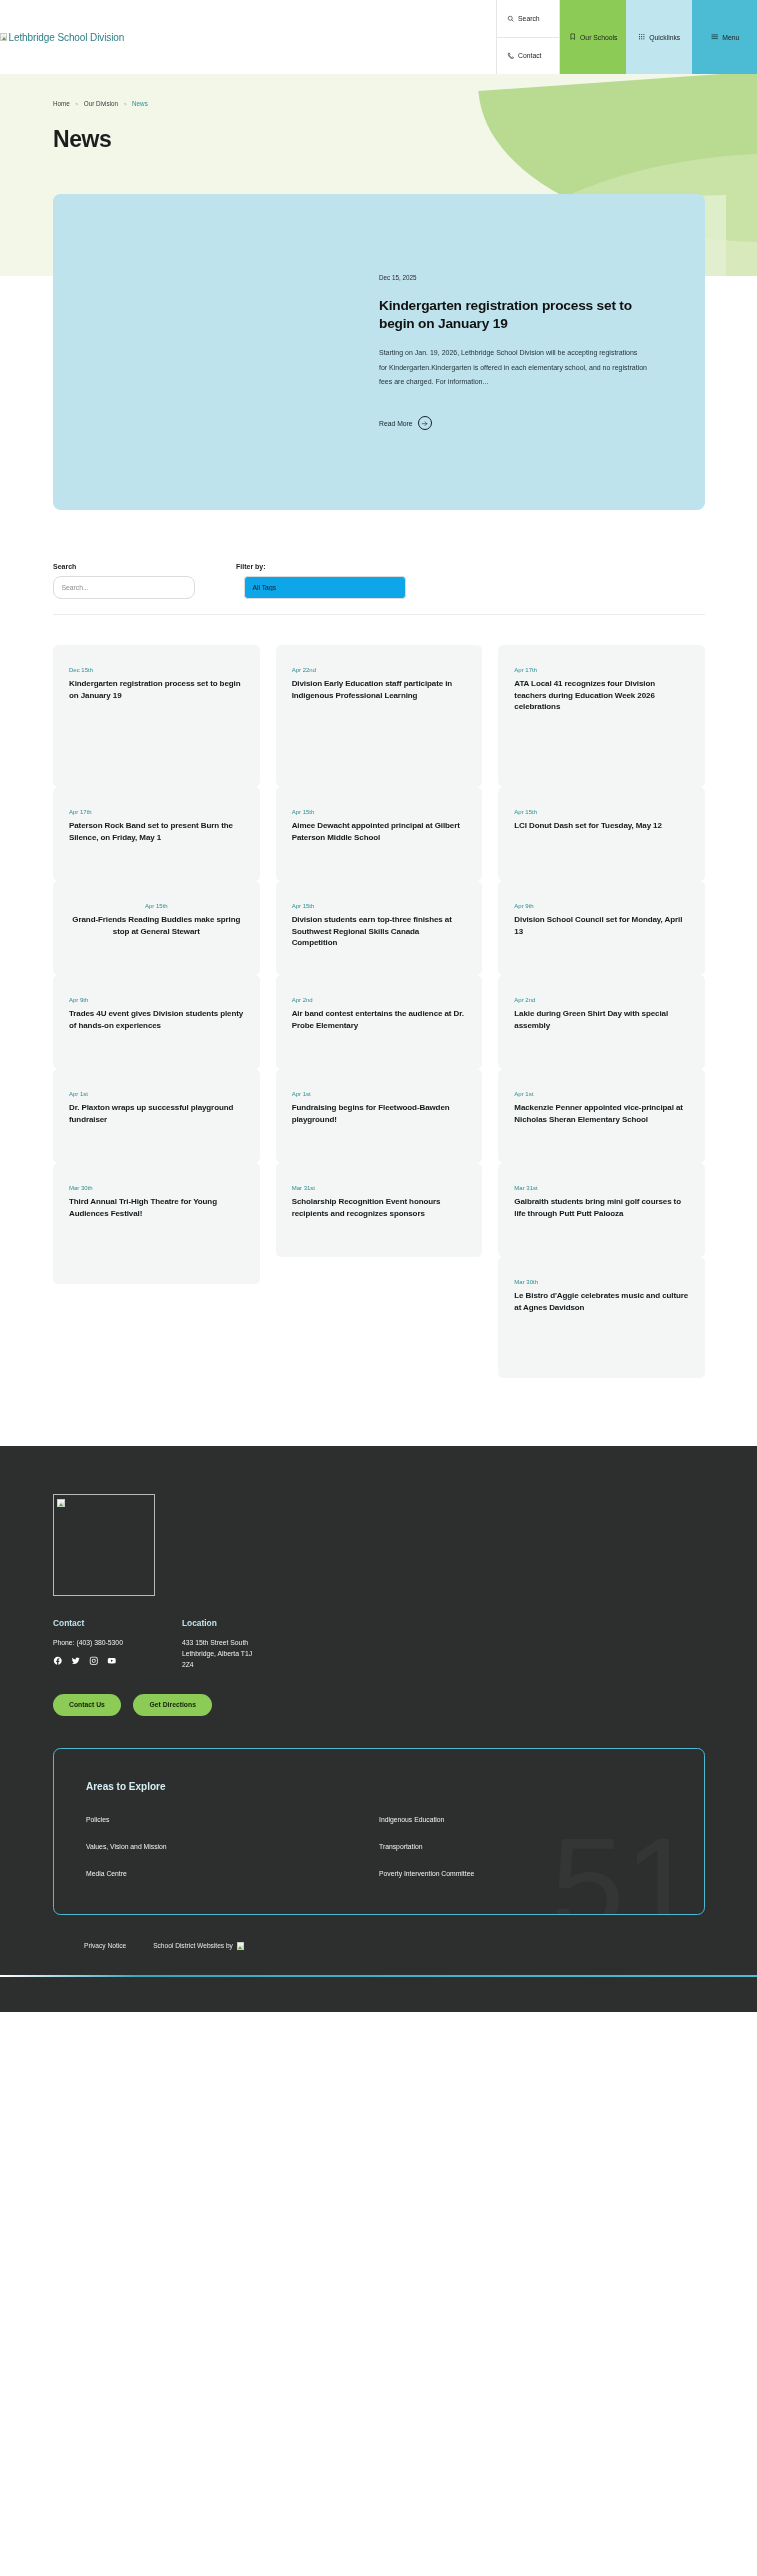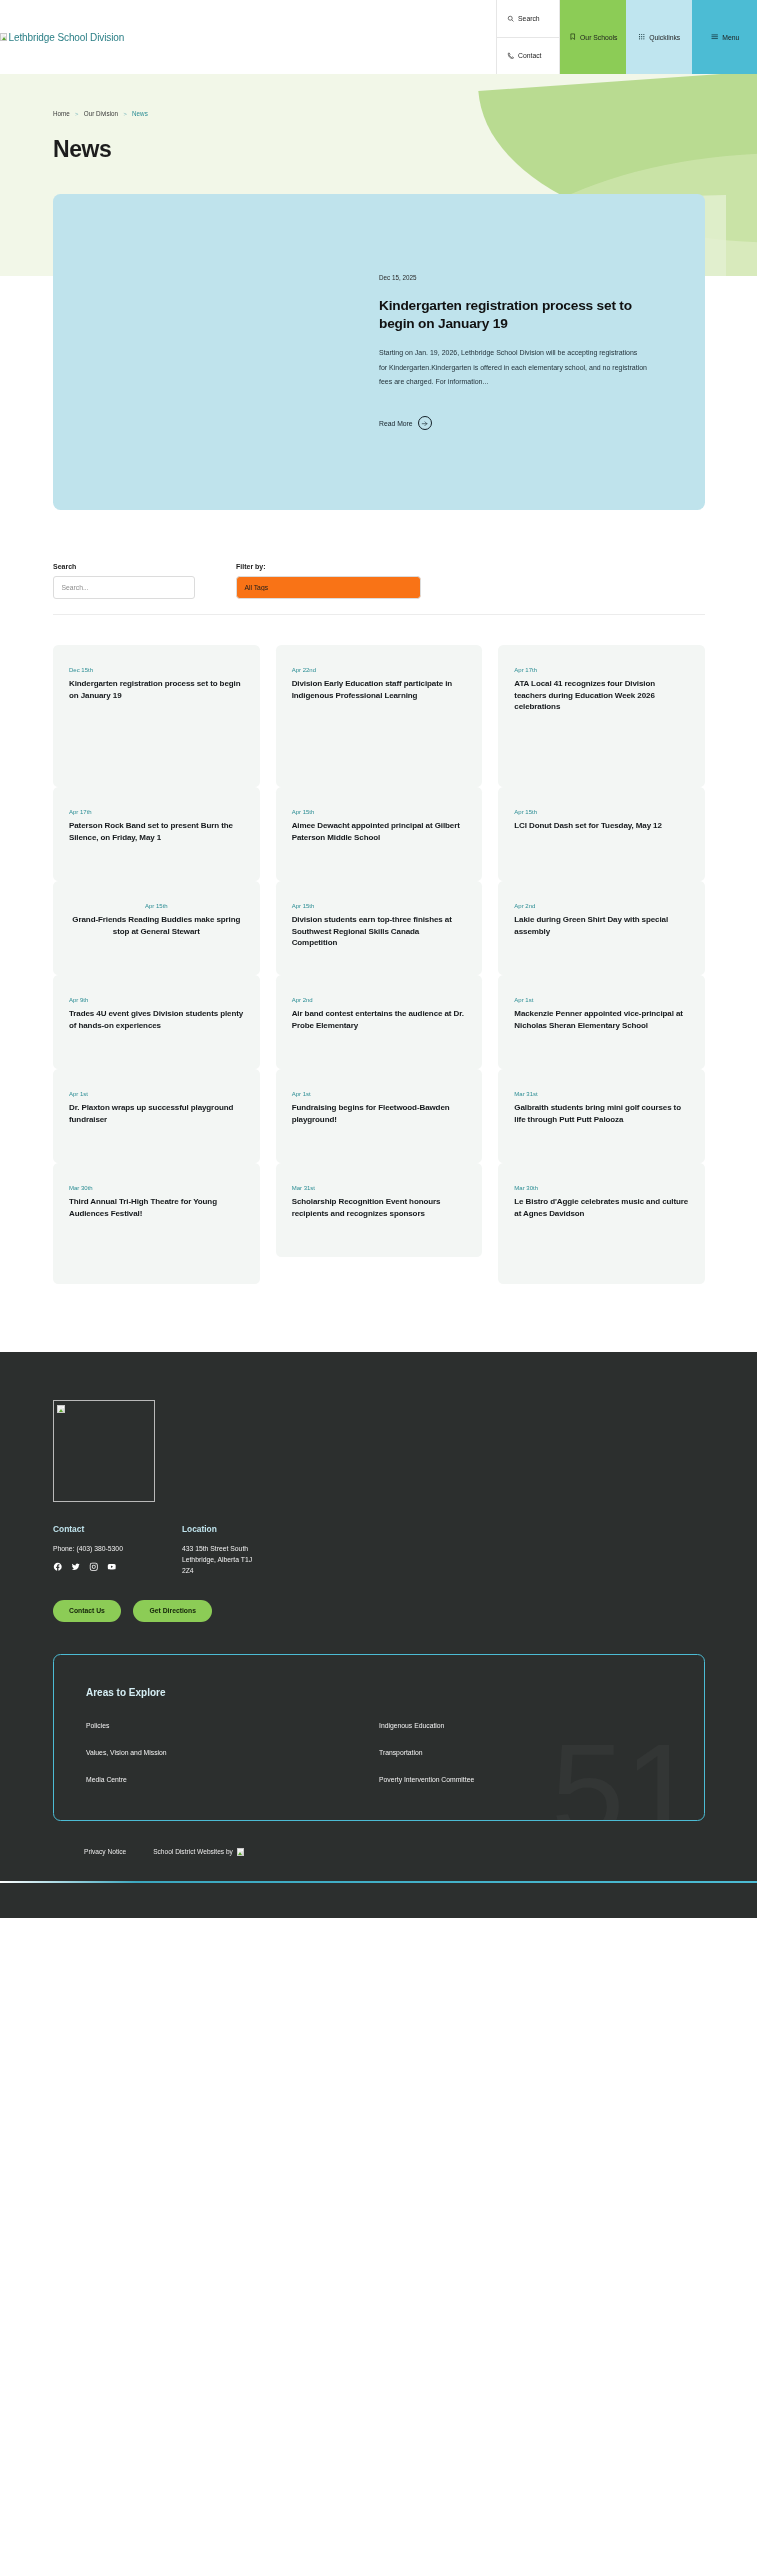--- a/index.html
+++ b/index.html
@@ -52,21 +52,21 @@
   .hero { position: relative; height: 202px; background: #f2f7e8; overflow: hidden; }
   .hero .leaf { position: absolute; pointer-events: none; }
   .leaf-a { right: -63px; top: 5.3px; width: 337px; height: 174px;
             background: #b5d98c; border-radius: 0 0 0 100%; transform: rotate(-4deg); opacity:.95; }
   .leaf-b { right: -32px; top: 79px; width: 326px; height: 158px;
             background: #cfe6ad; border-radius: 100% 0 0 0; opacity:.75; }
   .leaf-c { right: 32px; top: 121px; width: 295px; height: 137px;
             background: #e3f0d2; border-radius: 100% 0 0 0; opacity:.8; }
   .leaf-d { right: 74px; top: 158px; width: 274px; height: 105px;
             background: #edf5e1; border-radius: 100% 0 0 0; opacity:.9; }
-  .hero-inner { position: relative; padding: 26px 13px 0 53px; z-index: 2; margin-top: 10px; }
+  .hero-inner { position: relative; padding: 26px 13px 0 53px; z-index: 2; }
   .crumbs { display: flex; align-items: center; gap: 5.3px; font-size: 6.3px; color: #3a3a3a; }
   .crumbs .sep { color: #7ab7bd; font-size: 5.8px; }
   .crumbs .cur { color: #2b8d94; }
   .crumbs a { color: #3a3a3a; text-decoration: none; cursor: pointer; }
   .page-title { margin-top: 19px; font-size: 23px; font-weight: 700; letter-spacing: -0.4px; color: #1d1d1d; }
 
   
   .featured-wrap { padding: 0 53px; margin-top: -82px; position: relative; z-index: 3; }
   .featured {
     background: #bfe3ec; border-radius: 7.4px; height: 316px;
@@ -80,28 +80,28 @@
   .rm-circle {
     width: 14px; height: 14px; border-radius: 50%; border: 0.7px solid #15222a;
     display: inline-flex; align-items: center; justify-content: center;
   }
   .rm-circle svg { width: 7.4px; height: 7.4px; }
 
   
   .filters { padding: 53px 53px 0 53px; display: flex; gap: 41px; }
   .field-label { font-size: 7px; font-weight: 700; color: #1d1d1d; margin-bottom: 6.3px; }
   .search-input {
-    width: 142px; height: 23px; border: 0.5px solid #dcdcdc; border-radius: 3px;
+    width: 142px; height: 23px; border: 0.5px solid #dcdcdc; border-radius: 8px;
     padding: 0 7.4px; font-size: 6.8px; font-family: inherit; color: #1d1d1d; background: #fff;
   }
   .search-input::placeholder { color: #8d8d8d; }
   .tag-select {
-    width: 185px; height: 23px; border: 0.5px solid #dcdcdc; border-radius: 3.7px;
-    padding: 0 7.4px; font-size: 6.8px; font-family: inherit; color: #1d1d1d; background: #f97316;
-    appearance: none; cursor: pointer;
+    width: 162px; height: 23px; border: 0.5px solid #dcdcdc; border-radius: 3.7px;
+    padding: 0 7.4px; font-size: 6.8px; font-family: inherit; color: #1d1d1d; background: #0ea5e9;
+    appearance: none; cursor: pointer; margin-left: 8px;
   }
   .filters-rule { margin: 14.7px 53px 0 53px; border-top: 0.5px solid #ececec; }
 
   
   .news-grid {
     padding: 30.5px 53px 68px 53px;
     display: grid; grid-template-columns: repeat(3, 1fr); column-gap: 16px;
     align-items: start;
   }
   .news-col { display: flex; flex-direction: column; }
@@ -328,20 +328,24 @@
     <div class="news-col">
       <div class="news-card" style="min-height: 142px;">
         <div class="nc-date">Apr 17th</div>
         <div class="nc-title">ATA Local 41 recognizes four Division teachers during Education Week 2026 celebrations</div>
       </div>
       <div class="news-card" style="min-height: 94px;">
         <div class="nc-date">Apr 15th</div>
         <div class="nc-title">LCI Donut Dash set for Tuesday, May 12</div>
       </div>
       <div class="news-card" style="min-height: 94px;">
+        <div class="nc-date">Apr 9th</div>
+        <div class="nc-title">Division School Council set for Monday, April 13</div>
+      </div>
+      <div class="news-card" style="min-height: 94px;">
         <div class="nc-date">Apr 2nd</div>
         <div class="nc-title">Lakie during Green Shirt Day with special assembly</div>
       </div>
       <div class="news-card" style="min-height: 94px;">
         <div class="nc-date">Apr 1st</div>
         <div class="nc-title">Mackenzie Penner appointed vice-principal at Nicholas Sheran Elementary School</div>
       </div>
       <div class="news-card" style="min-height: 94px;">
         <div class="nc-date">Mar 31st</div>
         <div class="nc-title">Galbraith students bring mini golf courses to life through Putt Putt Palooza</div>

